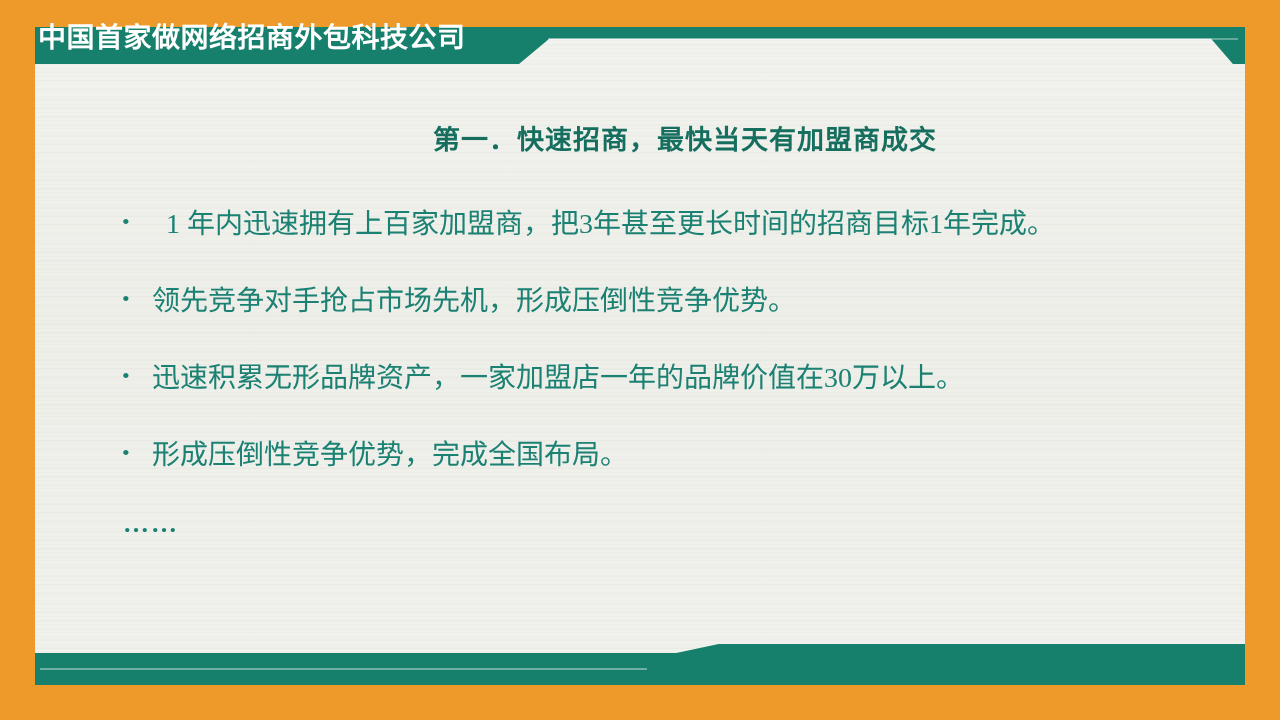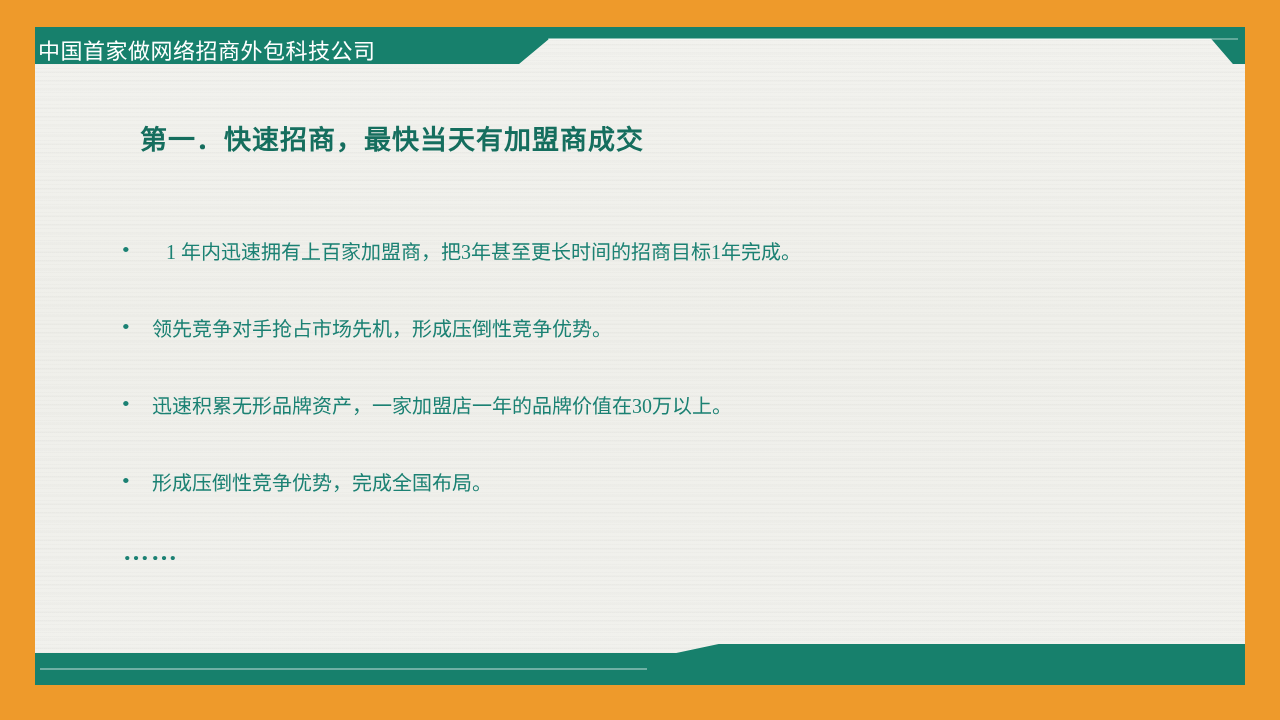--- a/index.html
+++ b/index.html
@@ -63,55 +63,56 @@
     position: absolute;
     left: 548px;
     top: 38px;
     width: 690px;
     height: 2px;
     background: rgba(255,255,255,0.32);
   }
   .header-title {
     position: absolute;
     left: 38px;
-    top: 36px;
+    top: 22px;
     height: 32px;
     line-height: 32px;
     color: #FFFFFF;
-    font-size: 22px;
-    font-weight: normal;
+    font-size: 28px;
+    font-weight: bold;
     letter-spacing: 0.5px;
     white-space: nowrap;
   }
 
   
   .content {
     position: absolute;
     left: 120px;
     top: 118px;
     width: 1110px;
   }
   .slide-title {
     color: #156E5E;
     font-size: 27px;
     font-weight: bold;
     letter-spacing: 1px;
-    margin: 0 0 80px 20px;
+    margin: 0 0 52px 20px;
     white-space: nowrap;
+    text-align: center;
   }
   .bullet-list {
     list-style: none;
     margin: 0;
     padding: 0;
   }
   .bullet-item {
     position: relative;
     color: #1B8173;
     font-family: "Liberation Serif", "DejaVu Serif", serif;
-    font-size: 20px;
+    font-size: 28px;
     line-height: 30px;
     margin-bottom: 47px;
     padding-left: 32px;
     white-space: nowrap;
   }
   .bullet-item::before {
     content: "•";
     position: absolute;
     left: 2px;
     top: -2px;

